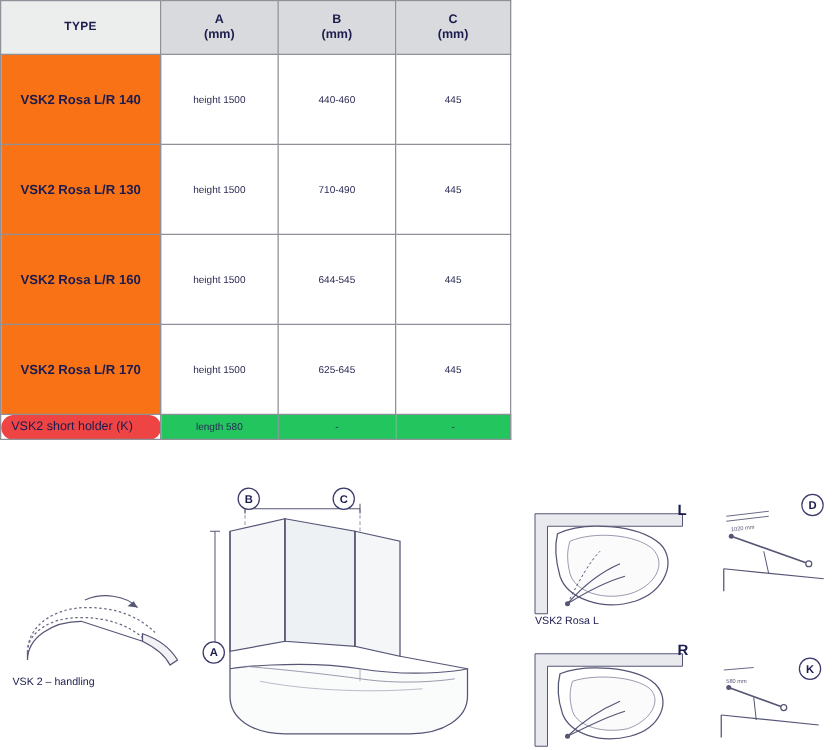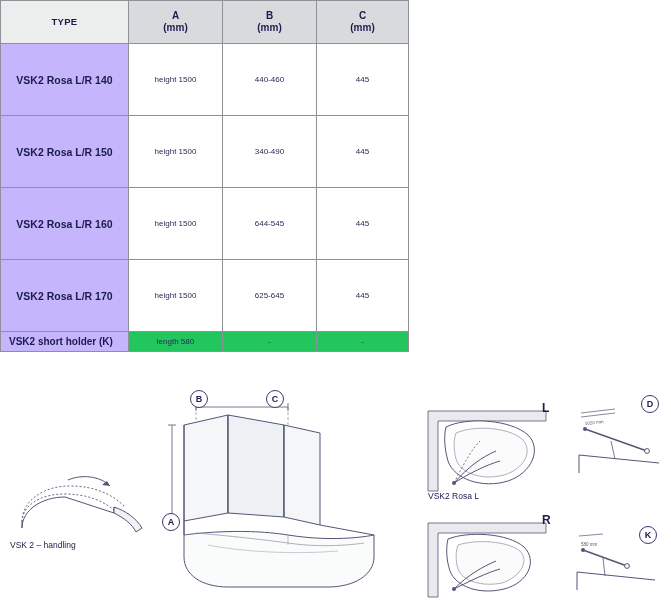--- a/index.html
+++ b/index.html
@@ -48,35 +48,36 @@
   .col-a     { width: 94px; }
   .col-b     { width: 94px; }
   .col-c     { width: 92px; }
 
   .spec-table tbody tr.main-row td {
     height: 71px;
   }
   td.type-cell {
     font-size: 10.5px;
     font-weight: bold;
-    background: #c4b5fd;
+    background: #f97316;
   }
   td.val-cell {
     font-size: 8px;
     color: #2a2a55;
   }
   .spec-table tbody tr.small-row td {
     height: 19px;
   }
   tr.small-row td.type-cell {
     font-size: 10px;
-    font-weight: bold;
-    background: #c4b5fd;
+    font-weight: normal;
+    background: #ef4444;
     text-align: left;
     padding-left: 8px;
+    border-radius: 10px;
   }
   tr.small-row td.val-cell {
     font-size: 8px;
     background: #22c55e;
   }
 
   
   .drawings {
     position: absolute;
     left: 0;
@@ -142,23 +143,23 @@
     </tr>
   </thead>
   <tbody>
     <tr class="main-row">
       <td class="type-cell">VSK2 Rosa L/R 140</td>
       <td class="val-cell">height 1500</td>
       <td class="val-cell">440-460</td>
       <td class="val-cell">445</td>
     </tr>
     <tr class="main-row">
-      <td class="type-cell">VSK2 Rosa L/R 150</td>
-      <td class="val-cell">height 1500</td>
-      <td class="val-cell">340-490</td>
+      <td class="type-cell">VSK2 Rosa L/R 130</td>
+      <td class="val-cell">height 1500</td>
+      <td class="val-cell">710-490</td>
       <td class="val-cell">445</td>
     </tr>
     <tr class="main-row">
       <td class="type-cell">VSK2 Rosa L/R 160</td>
       <td class="val-cell">height 1500</td>
       <td class="val-cell">644-545</td>
       <td class="val-cell">445</td>
     </tr>
     <tr class="main-row">
       <td class="type-cell">VSK2 Rosa L/R 170</td>

